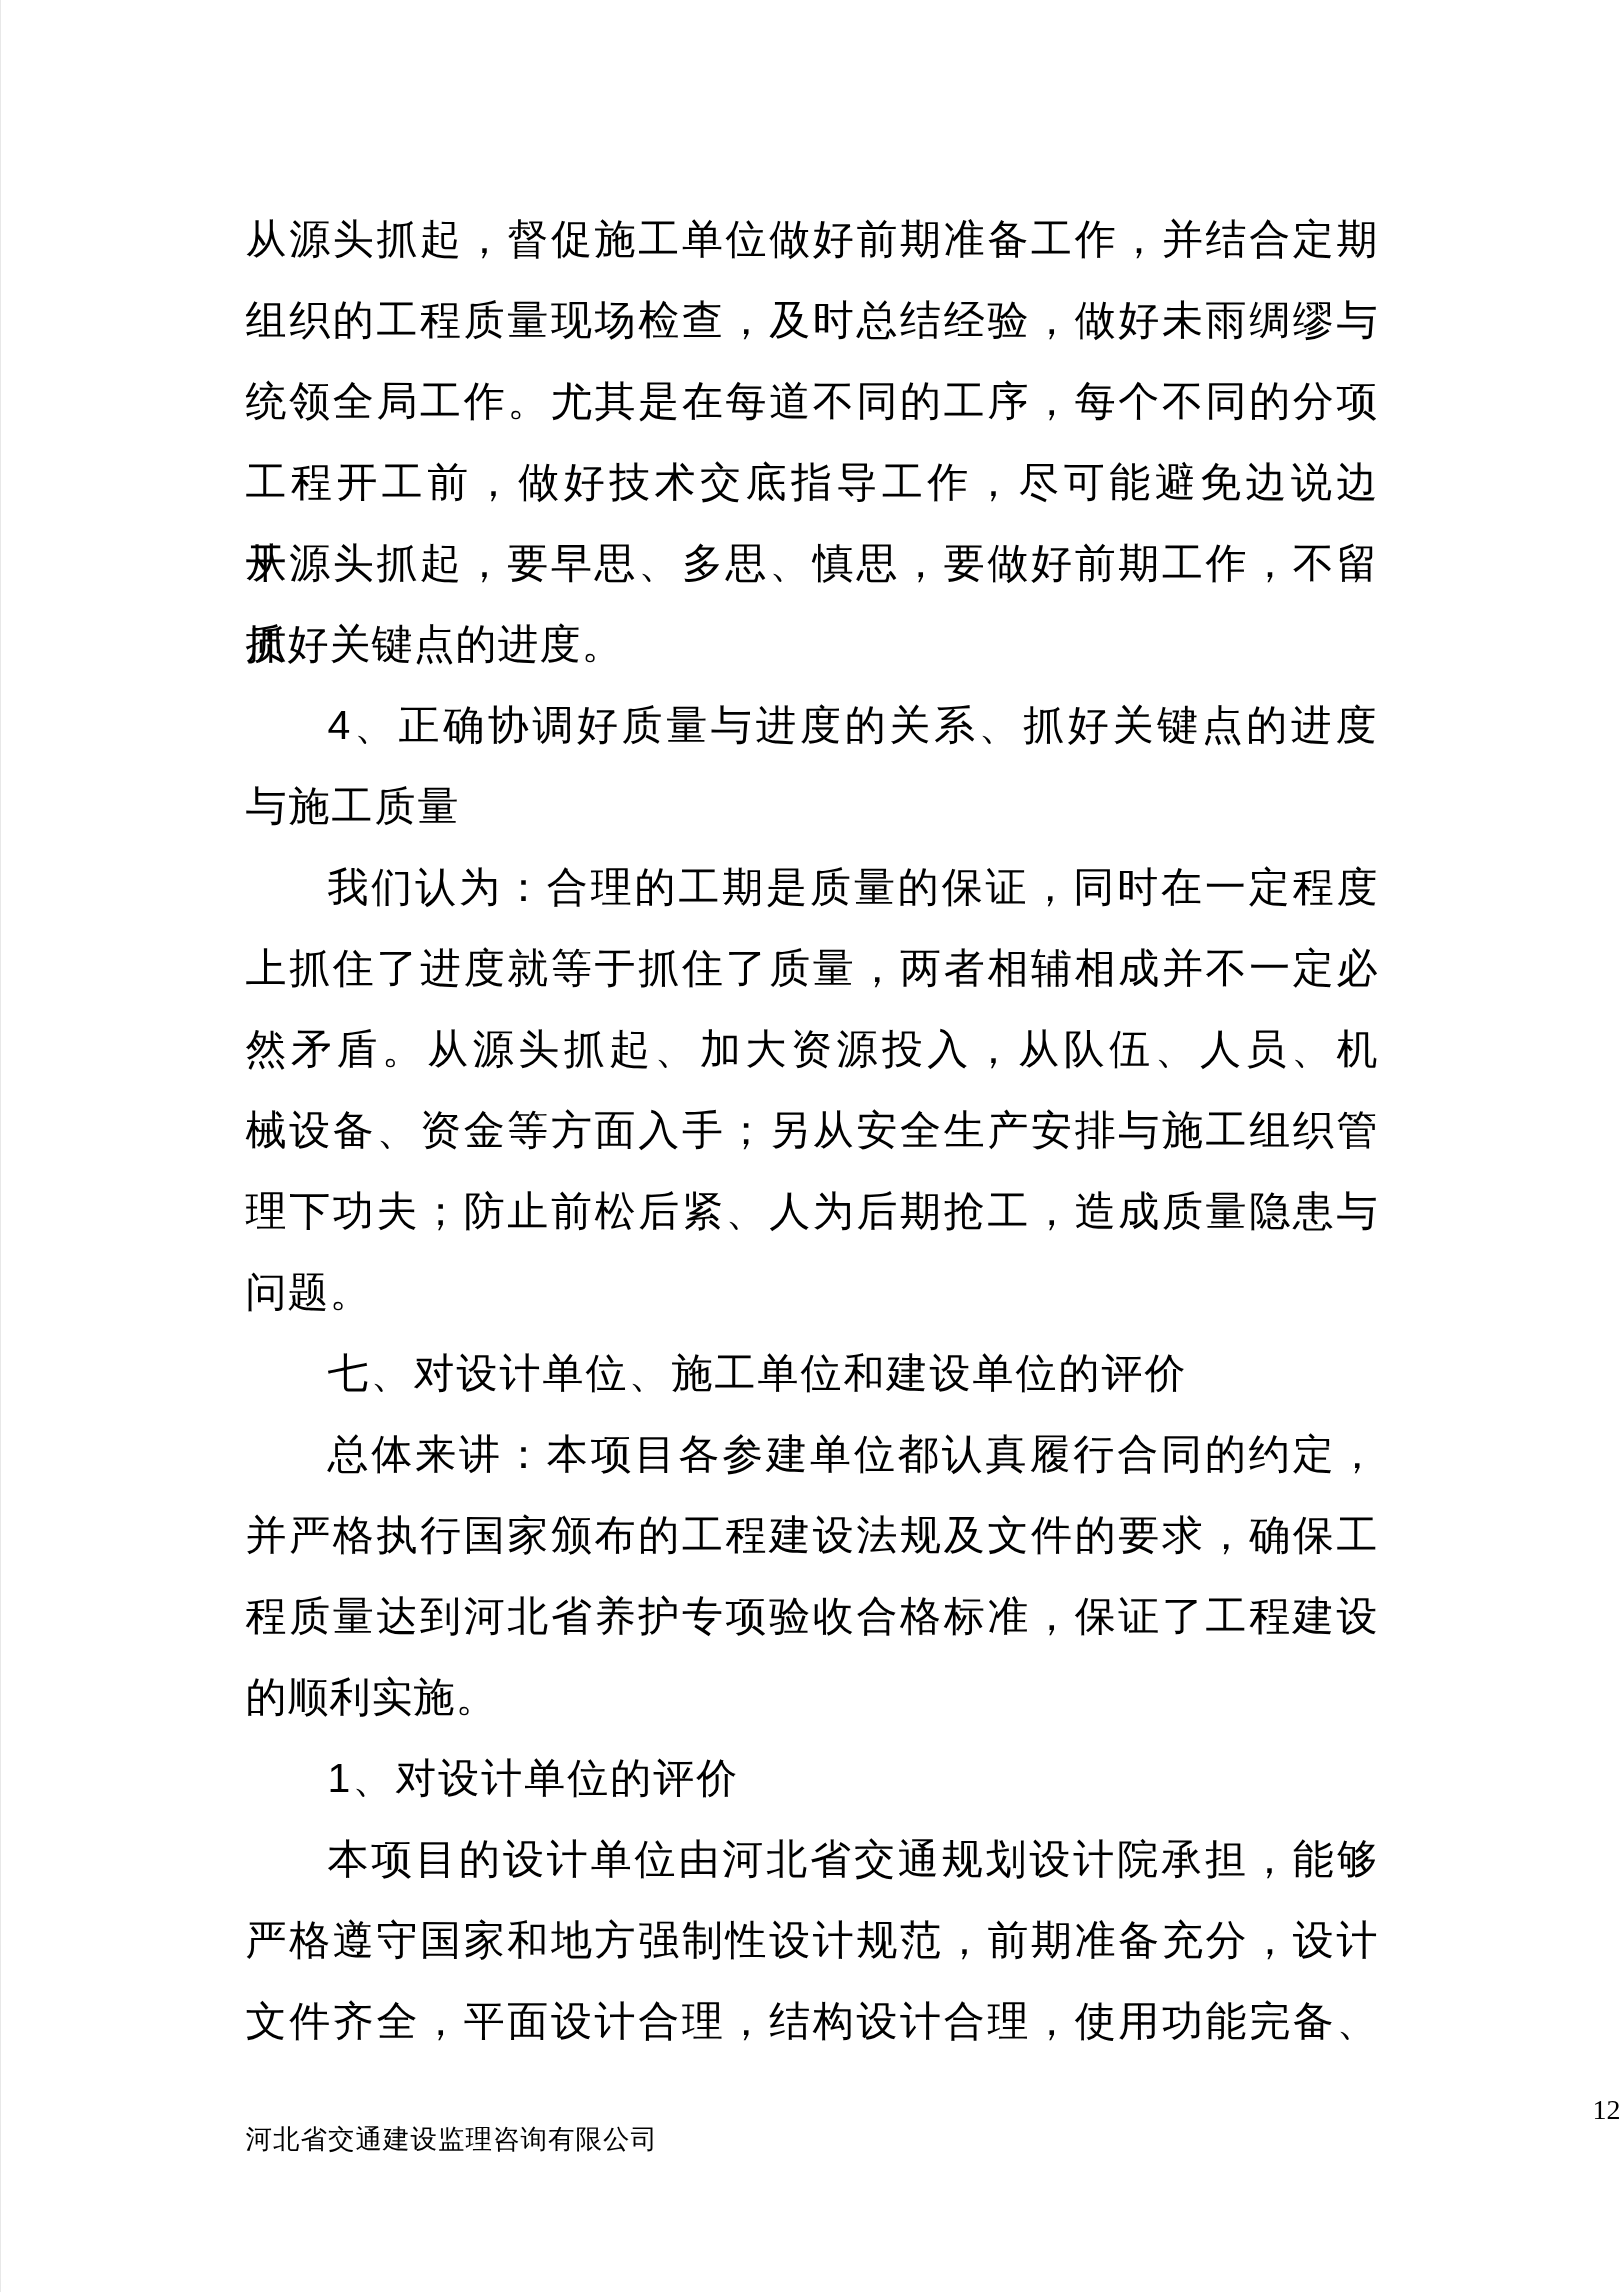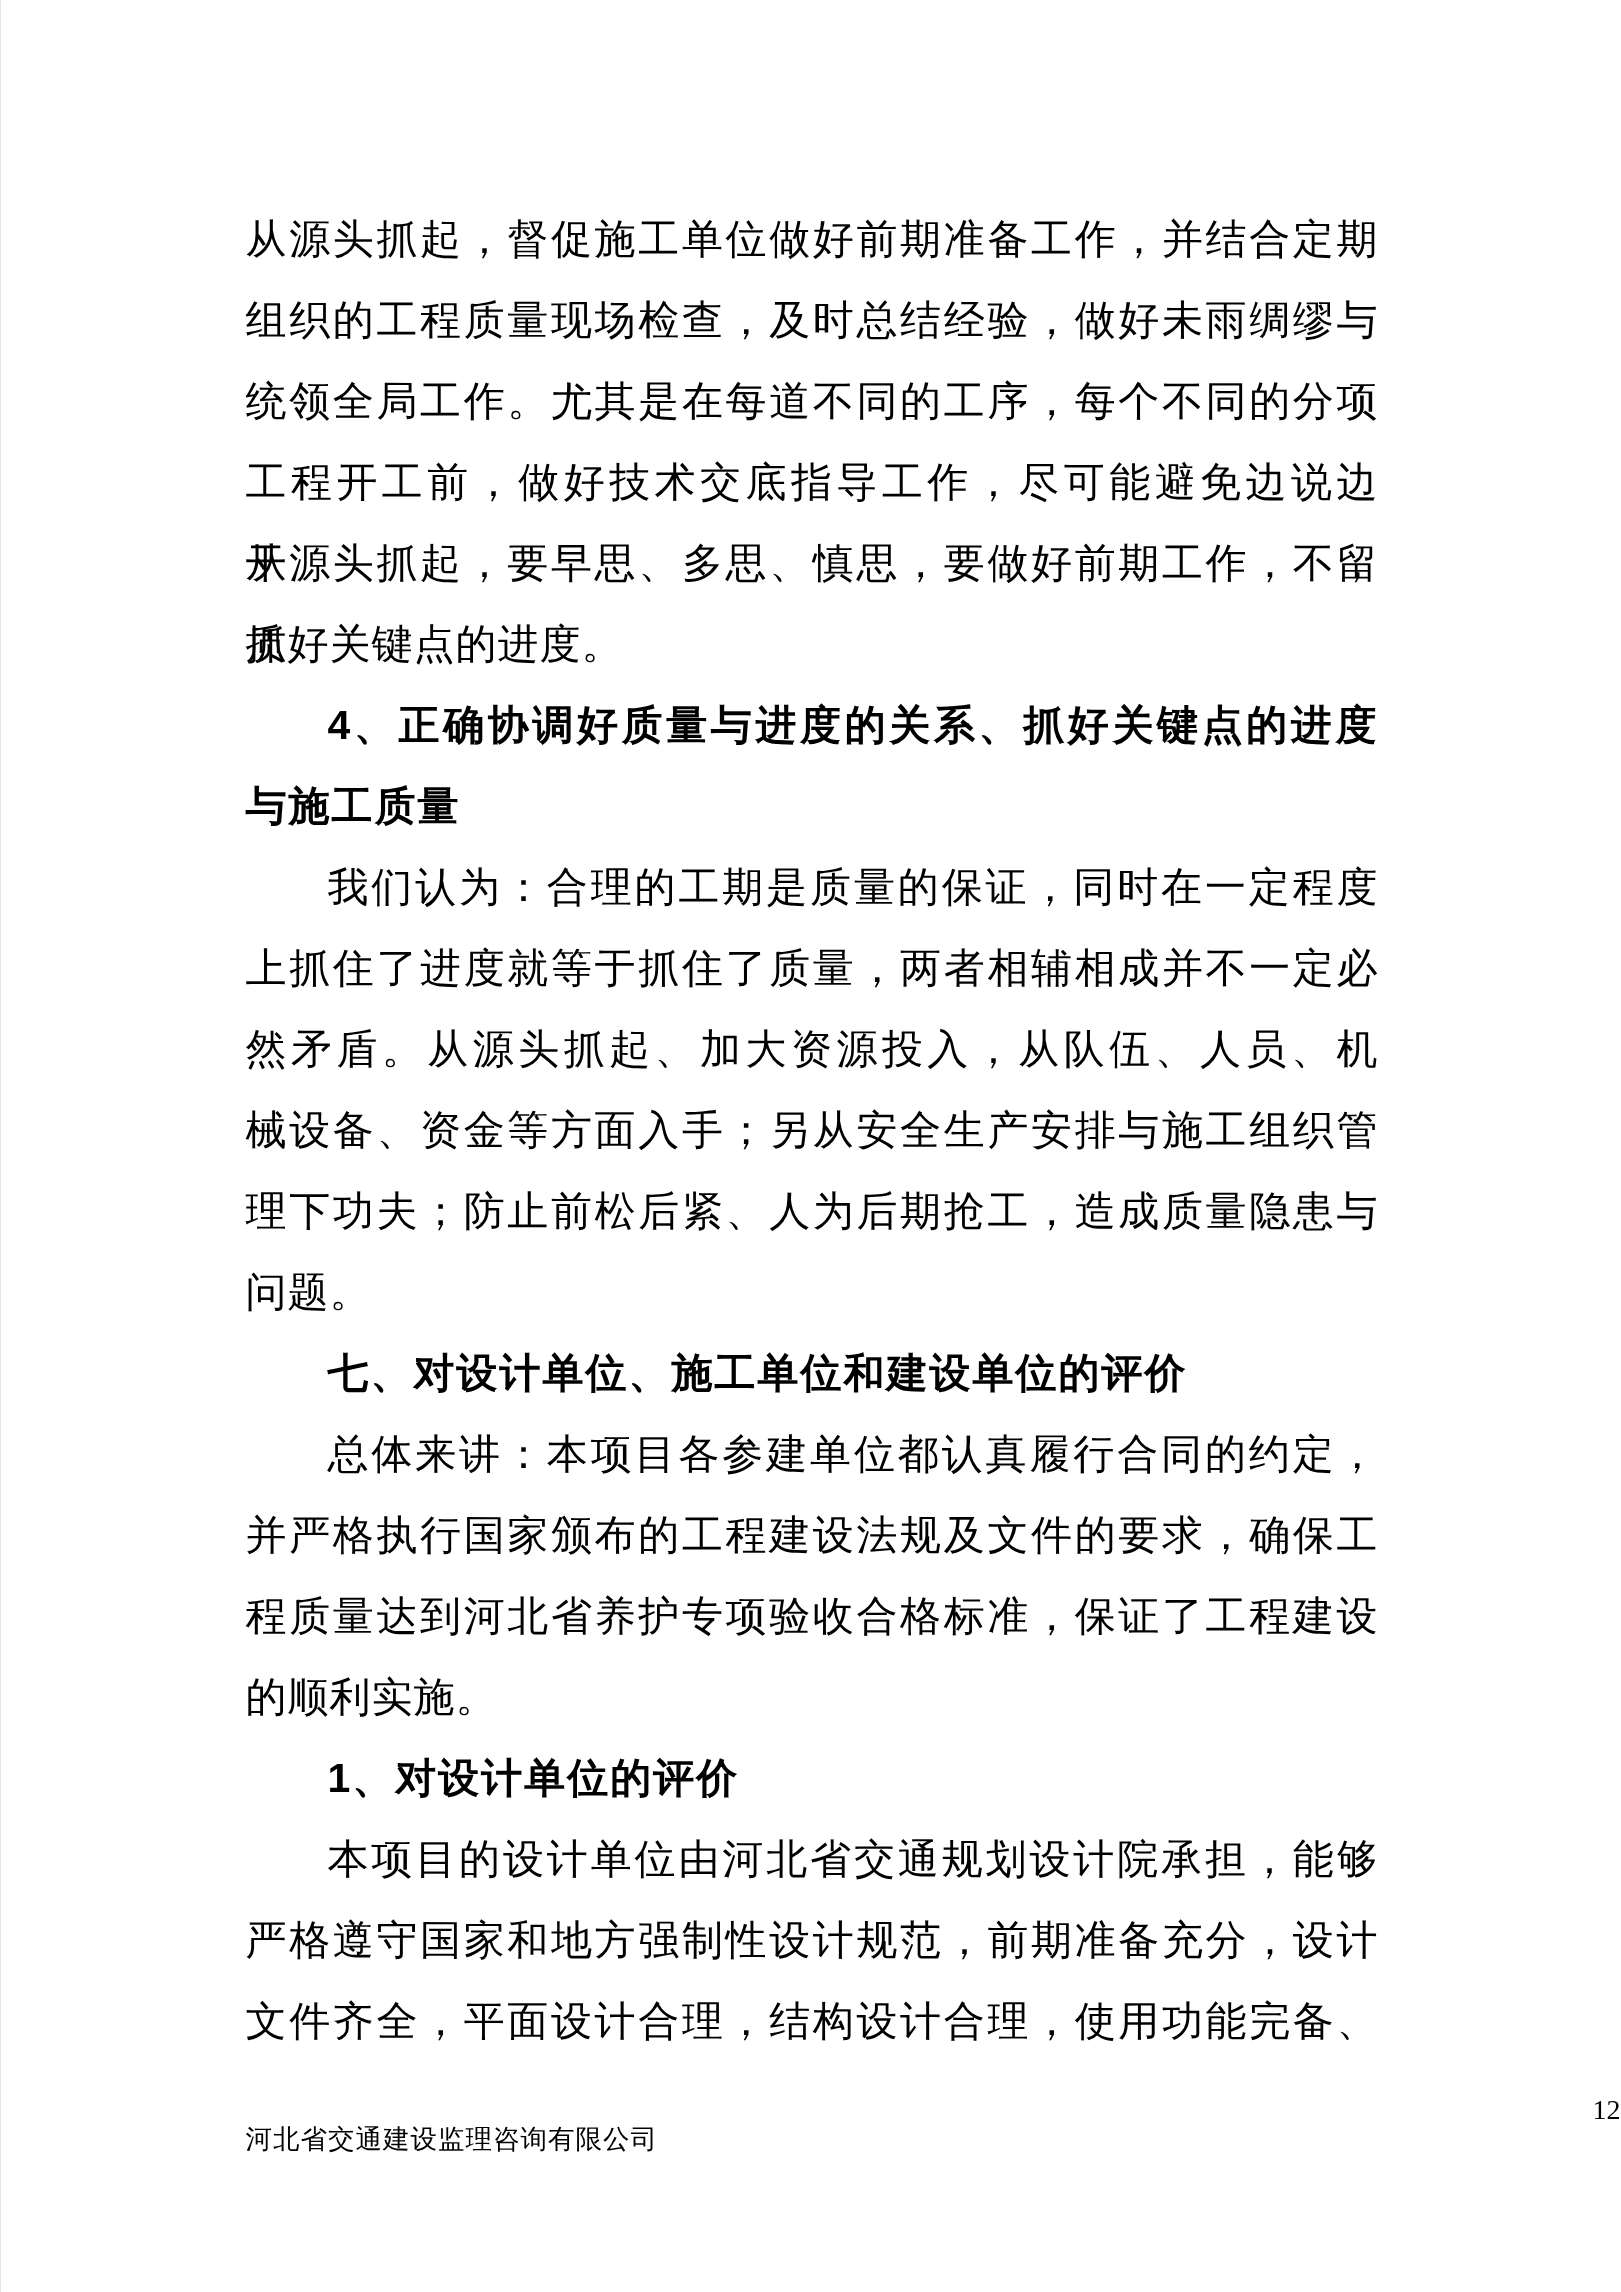--- a/index.html
+++ b/index.html
@@ -33,21 +33,21 @@
   }
   .line.full {
     white-space: normal;
     text-align: justify;
     text-align-last: justify;
   }
   .line.indent {
     padding-left: 82px;
   }
   .line.bold {
-    font-weight: bold;
+    font-weight: normal;
     font-family: "Liberation Sans", sans-serif;
     letter-spacing: 2px;
   }
   .page-number {
     position: absolute;
     left: 0;
     top: 2090px;
     width: 100%;
     height: 39px;
     line-height: 39px;

